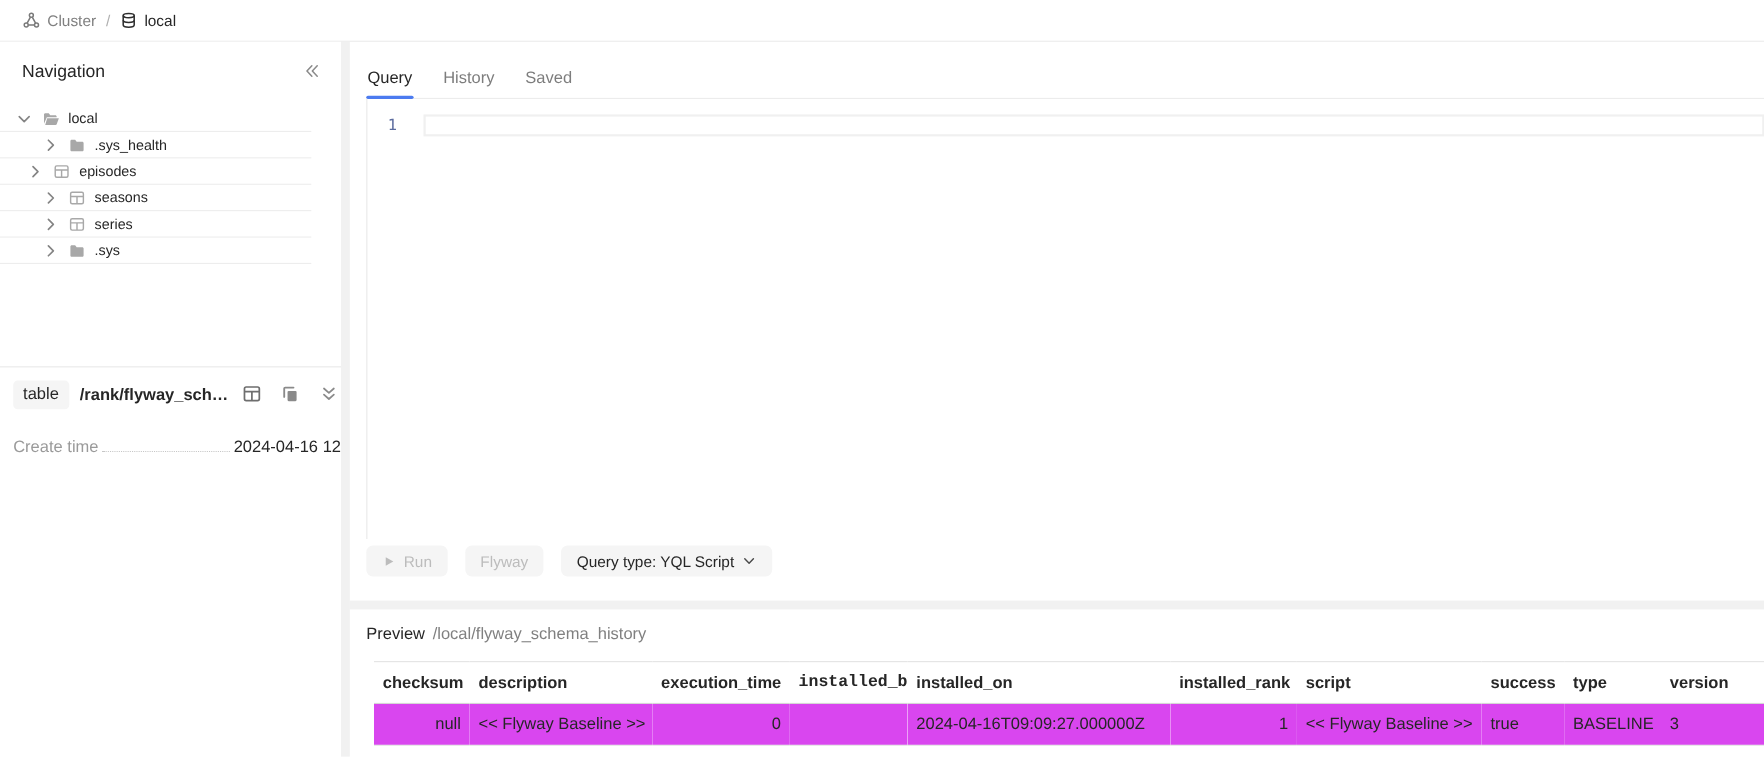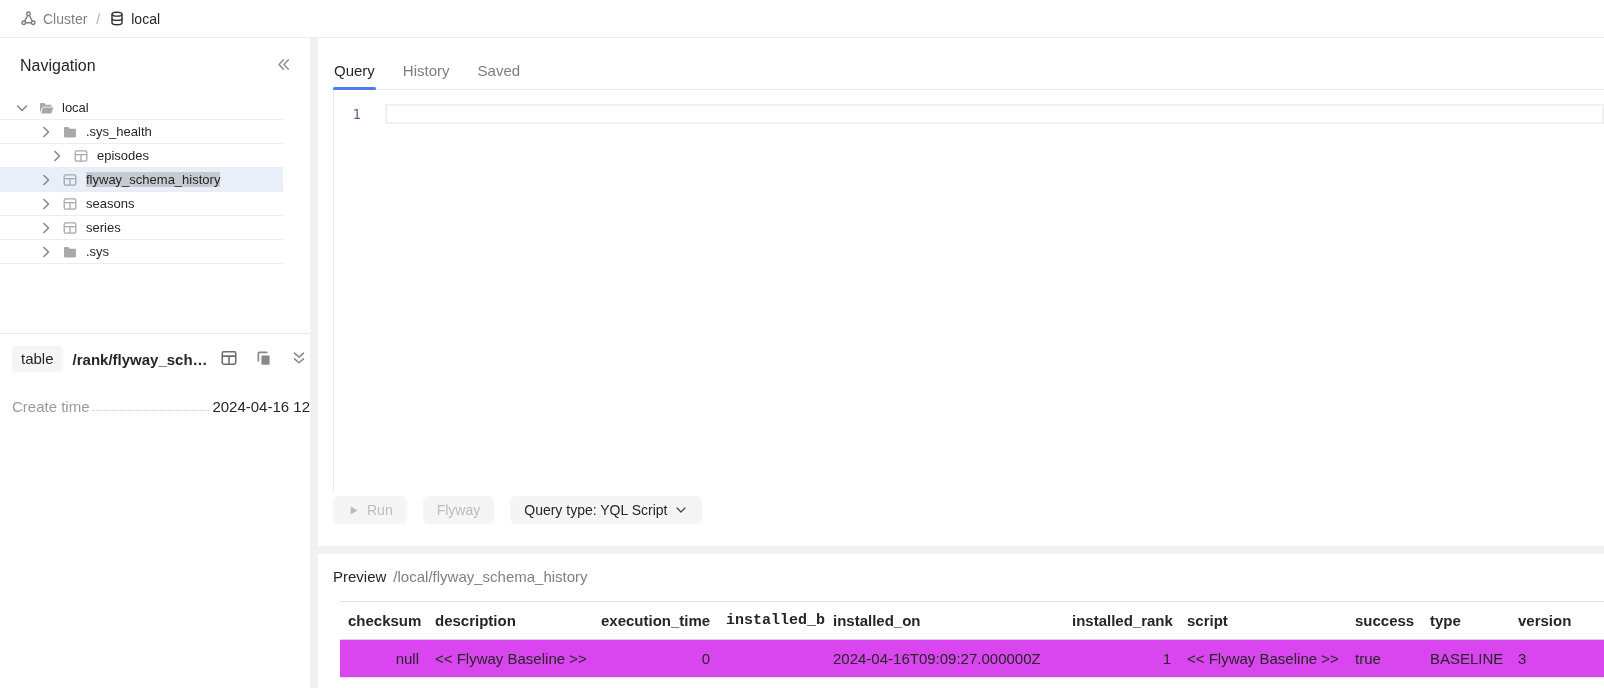--- a/index.html
+++ b/index.html
@@ -160,47 +160,33 @@
                   <path d="M6 3.5L10.5 8L6 12.5"></path>
                 </svg>
               </span>
               <span class="tree-icon">
                 <svg width="16" height="16" viewBox="0 0 16 16">
                   <path d="M2 4.2C2 3.54 2.54 3 3.2 3h3.1l1.4 1.8h5.1c.66 0 1.2.54 1.2 1.2v6.3c0 .66-.54 1.2-1.2 1.2H3.2c-.66 0-1.2-.54-1.2-1.2V4.2z" fill="#a8a8a8"></path>
                 </svg>
               </span>
               <span class="tree-label">.sys_health</span>
             </div>
-            <div class="tree-row" style="padding-left: 49px;">
+            <div class="tree-row" style="padding-left: 24px;">
               <span class="tree-chevron">
                 <svg width="16" height="16" viewBox="0 0 16 16" fill="none" stroke="#848484" stroke-width="1.5" stroke-linecap="round" stroke-linejoin="round">
                   <path d="M6 3.5L10.5 8L6 12.5"></path>
                 </svg>
               </span>
               <span class="tree-icon">
                 <svg width="16" height="16" viewBox="0 0 16 16" fill="none" stroke="#a8a8a8" stroke-width="1.3">
                   <rect x="2.2" y="2.8" width="11.6" height="10.4" rx="1.4"></rect>
                   <path d="M2.2 6.6h11.6M8 6.6v6.6"></path>
                 </svg>
               </span>
               <span class="tree-label">episodes</span>
-            </div>
-            <div class="tree-row selected" style="padding-left: 38px;">
-              <span class="tree-chevron">
-                <svg width="16" height="16" viewBox="0 0 16 16" fill="none" stroke="#848484" stroke-width="1.5" stroke-linecap="round" stroke-linejoin="round">
-                  <path d="M6 3.5L10.5 8L6 12.5"></path>
-                </svg>
-              </span>
-              <span class="tree-icon">
-                <svg width="16" height="16" viewBox="0 0 16 16" fill="none" stroke="#a8a8a8" stroke-width="1.3">
-                  <rect x="2.2" y="2.8" width="11.6" height="10.4" rx="1.4"></rect>
-                  <path d="M2.2 6.6h11.6M8 6.6v6.6"></path>
-                </svg>
-              </span>
-              <span class="tree-label text-selected">flyway_schema_history</span>
             </div>
             <div class="tree-row" style="padding-left: 38px;">
               <span class="tree-chevron">
                 <svg width="16" height="16" viewBox="0 0 16 16" fill="none" stroke="#848484" stroke-width="1.5" stroke-linecap="round" stroke-linejoin="round">
                   <path d="M6 3.5L10.5 8L6 12.5"></path>
                 </svg>
               </span>
               <span class="tree-icon">
                 <svg width="16" height="16" viewBox="0 0 16 16" fill="none" stroke="#a8a8a8" stroke-width="1.3">
                   <rect x="2.2" y="2.8" width="11.6" height="10.4" rx="1.4"></rect>

